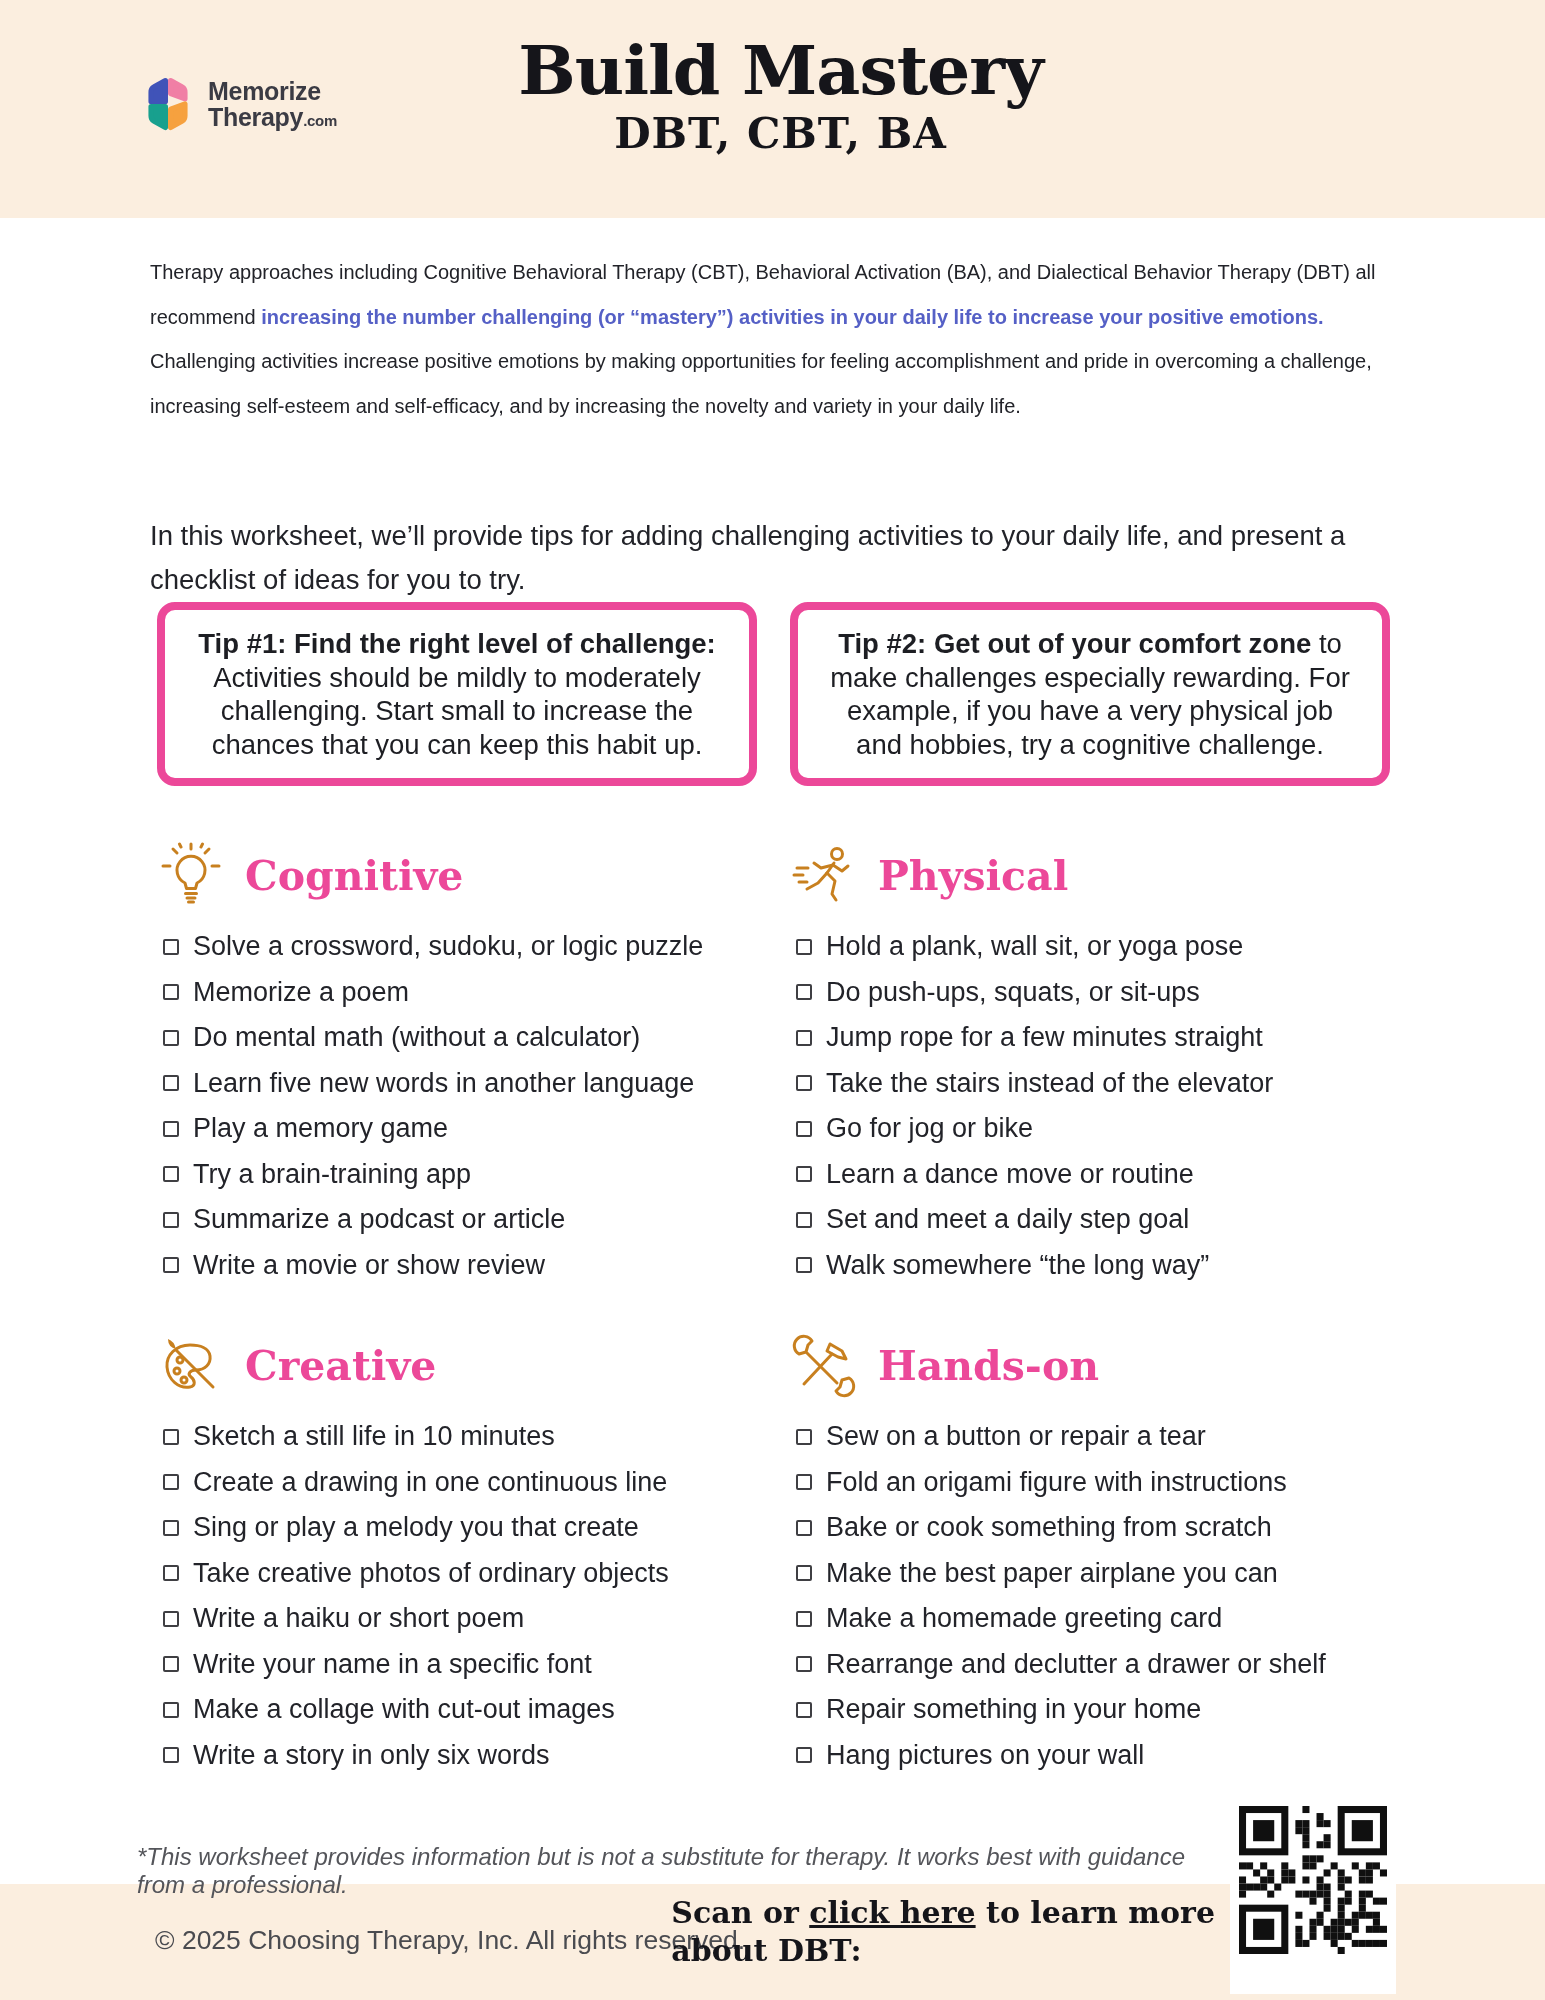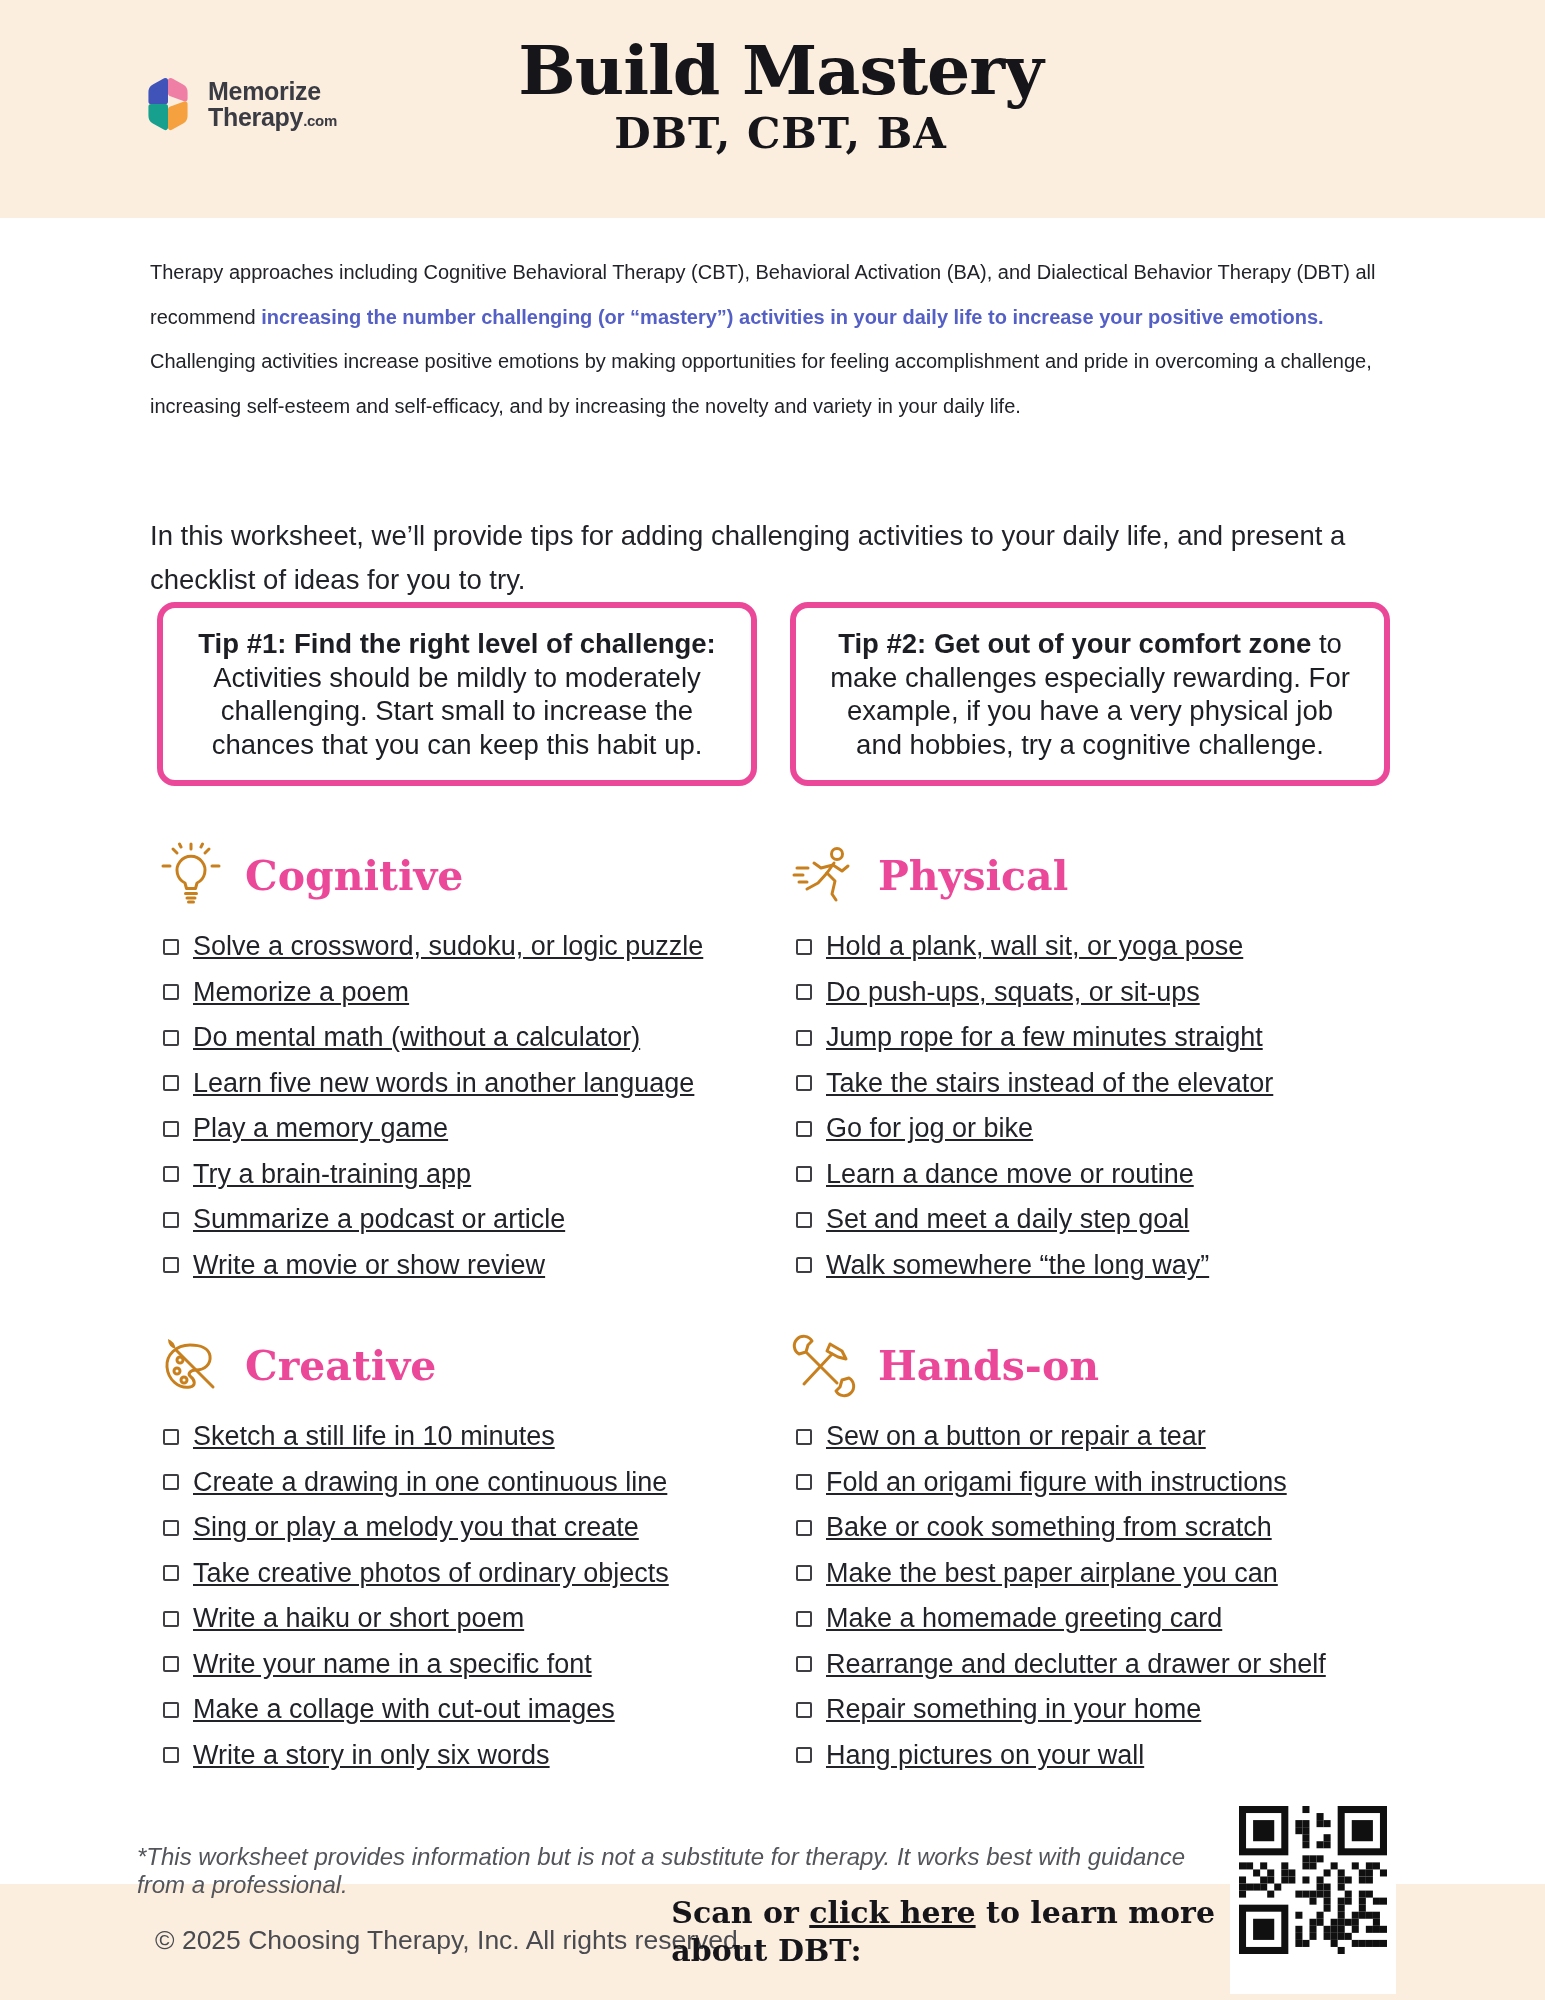--- a/index.html
+++ b/index.html
@@ -16,31 +16,31 @@
   .title-block{position:absolute;top:34px;left:8px;width:100%;text-align:center;
                font-family:"DejaVu Serif","Liberation Serif",serif;color:#15151a;}
   .doc-title{font-size:68px;font-weight:700;letter-spacing:-1px;line-height:72px;}
   .doc-subtitle{font-size:42px;font-weight:700;margin-top:3px;letter-spacing:1px;}
 
   .p1{position:absolute;top:230px;left:150px;width:1255px;font-size:20px;line-height:44.5px;}
   .p2{position:absolute;top:486px;left:150px;width:1255px;font-size:27.5px;line-height:44.5px;}
   .hl{color:#5560C6;font-weight:700;}
 
   .tips{position:absolute;top:602px;left:157px;display:flex;gap:33px;}
-  .tip{box-sizing:border-box;width:600px;height:184px;border:6px solid #ec4899;border-radius:18px;
+  .tip{box-sizing:border-box;width:600px;height:184px;border:8px solid #ec4899;border-radius:18px;
        background:#fff;display:flex;align-items:center;justify-content:center;text-align:center;
        padding:10px 26px;font-size:27.5px;line-height:33.5px;color:#1d1e23;}
 
   .sections{position:absolute;top:842px;left:157px;display:grid;
             grid-template-columns:600px 600px;column-gap:33px;row-gap:44px;}
   .section-header{display:flex;align-items:center;gap:20px;}
   .section-icon{width:68px;height:68px;flex:0 0 auto;}
   .section-title{font-family:"DejaVu Serif","Liberation Serif",serif;font-size:41px;font-weight:700;color:#ec4899;}
   .checklist{list-style:none;margin:14px 0 0;padding:0;}
-  .checklist li{display:flex;align-items:center;height:45.5px;font-size:27px;color:#222329;text-decoration:underline;}
+  .checklist li{display:flex;align-items:center;height:45.5px;font-size:27px;color:#222329;}
   .cb{box-sizing:border-box;width:16px;height:16px;border:2px solid #3f3f43;border-radius:2px;
       margin:0 14px 0 6px;flex:0 0 auto;background:#fff;}
 
   .disclaimer{position:absolute;top:1843px;left:137px;width:1085px;font-size:24px;
               font-style:italic;color:#54555a;}
   .copyright{position:absolute;top:1925px;left:155px;font-size:26.5px;color:#4a4b50;}
   .scan{position:absolute;top:1894px;right:330px;
         font-family:"DejaVu Serif","Liberation Serif",serif;font-size:30px;font-weight:700;
         line-height:38px;color:#15151a;}
   .scan a{color:#15151a;text-decoration:underline;cursor:pointer;}

